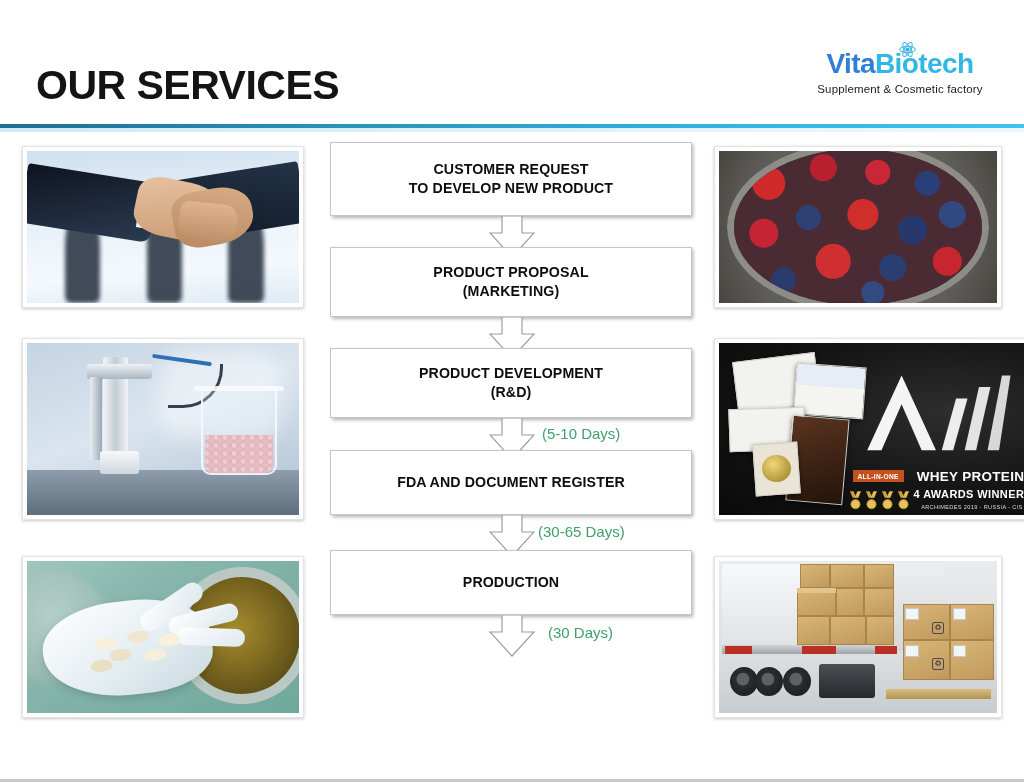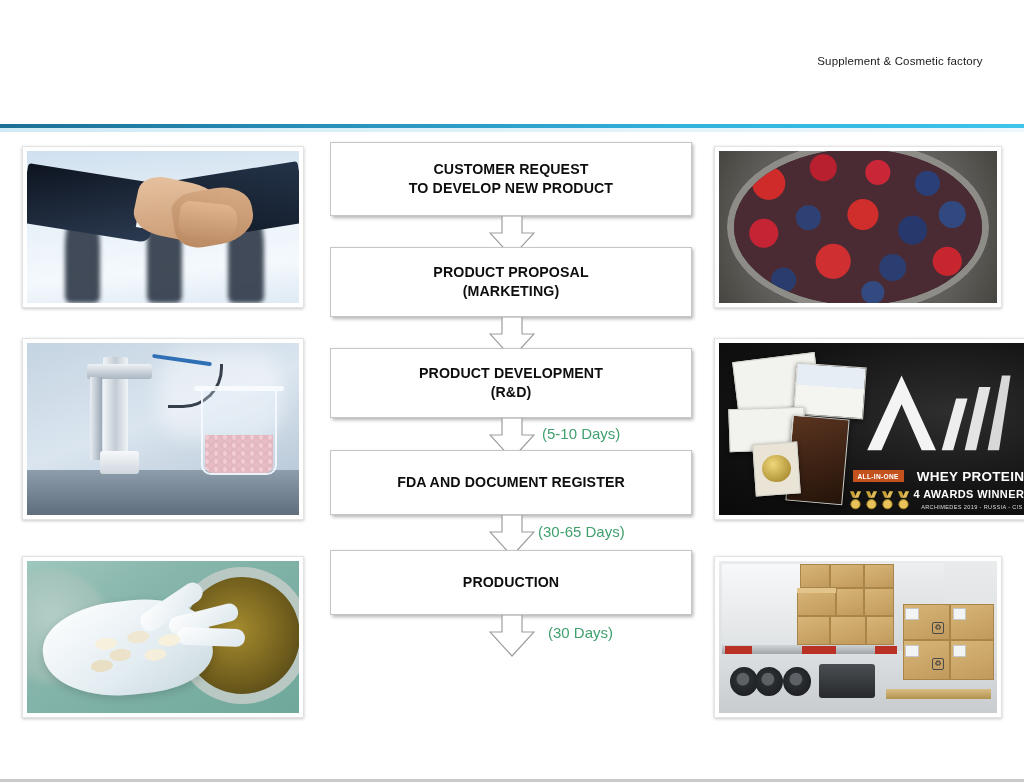--- a/index.html
+++ b/index.html
@@ -279,22 +279,32 @@
     font-size: 15px;
     color: #41a06e;
     font-family: "Liberation Sans", sans-serif;
     white-space: nowrap;
   }
 </style>
 </head>
 <body>
 
 <div id="header">
+  <div id="page-title">OUR SERVICES</div>
 
   <div id="logo-block">
+    <div id="logo-wordmark">
+      <span class="logo-vita">Vita</span><span class="logo-biotech">Biotech</span>
+      <svg id="logo-atom" viewBox="0 0 24 24">
+        <ellipse cx="12" cy="12" rx="11" ry="4.5" fill="none" stroke="#4fb8e8" stroke-width="1.6"></ellipse>
+        <ellipse cx="12" cy="12" rx="11" ry="4.5" fill="none" stroke="#4fb8e8" stroke-width="1.6" transform="rotate(60 12 12)"></ellipse>
+        <ellipse cx="12" cy="12" rx="11" ry="4.5" fill="none" stroke="#4fb8e8" stroke-width="1.6" transform="rotate(120 12 12)"></ellipse>
+        <circle cx="12" cy="12" r="3" fill="#31b7e4"></circle>
+      </svg>
+    </div>
     <div id="logo-tagline">Supplement &amp; Cosmetic  factory</div>
   </div>
 
   <div id="header-rule"></div>
   <div id="header-rule-glow"></div>
 </div>
 
 <div class="photo" id="photo-handshake">
   <div class="photo-inner">
     <div class="hs-bg"></div>

